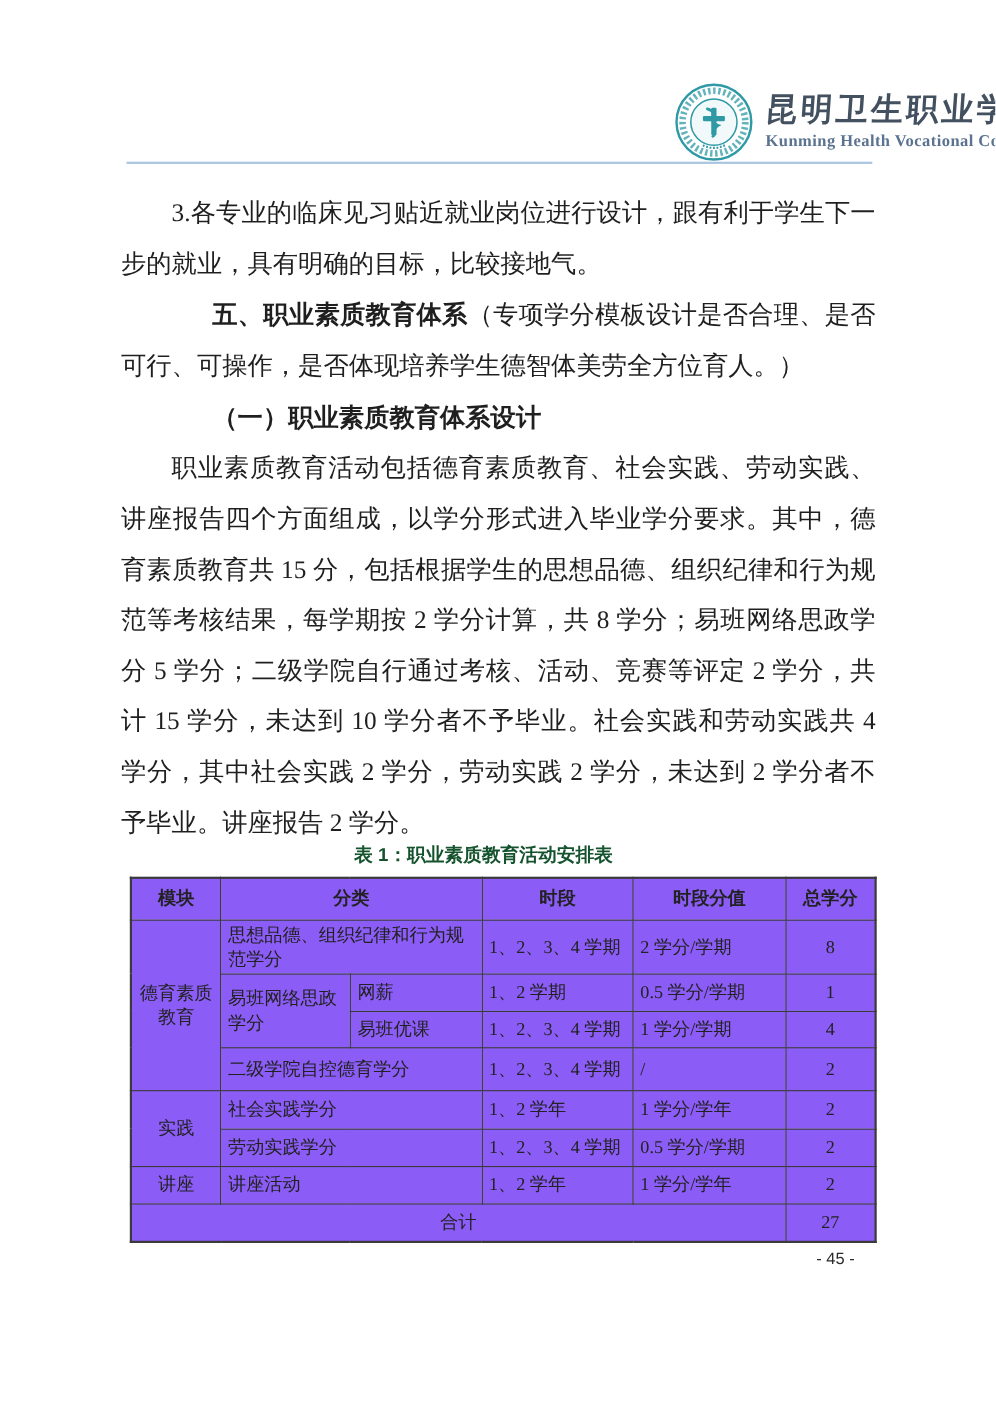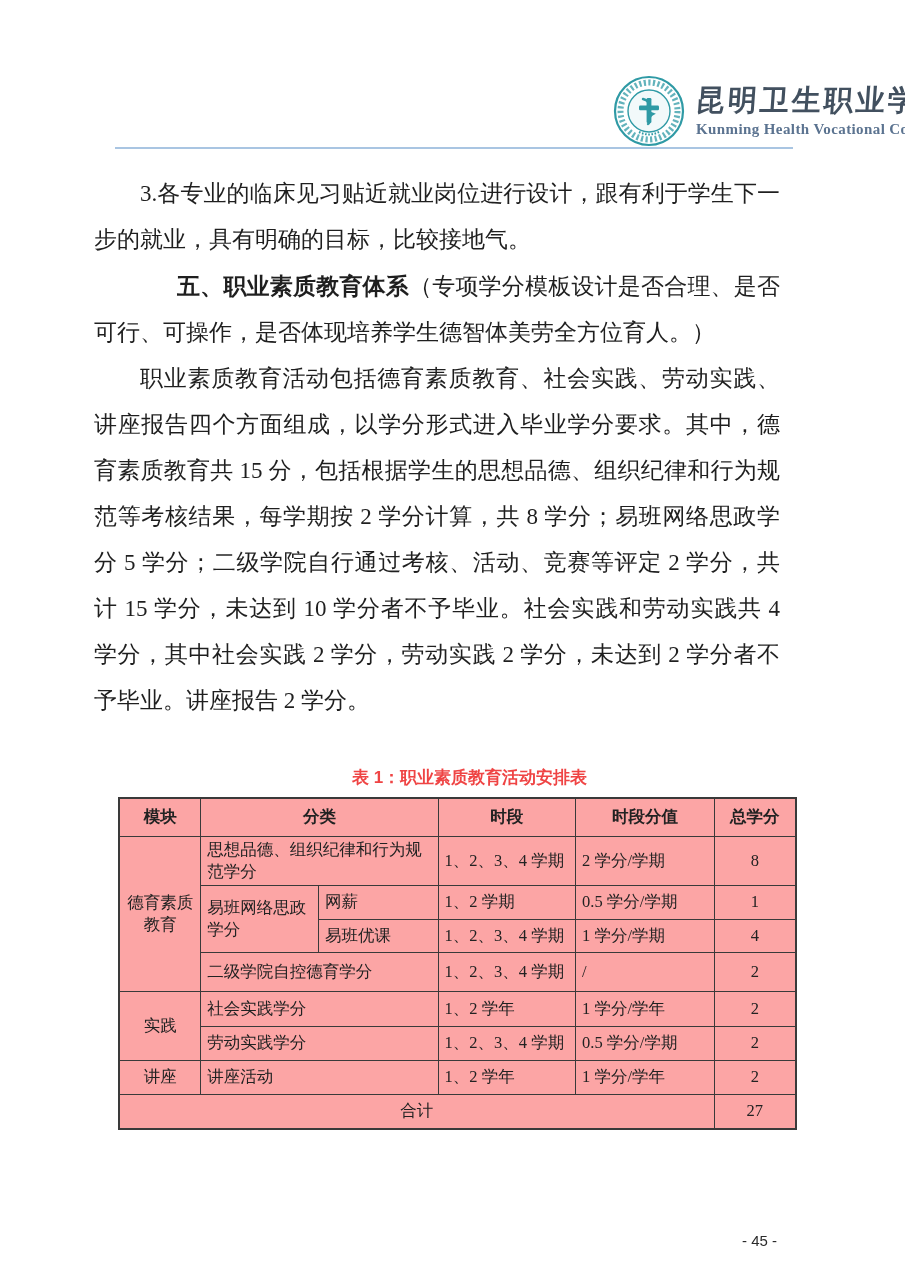--- a/index.html
+++ b/index.html
@@ -44,75 +44,75 @@
   .head-rule {
     position: absolute;
     top: 147px; left: 115px;
     width: 678px; height: 2px;
     background: #a9c5e2;
   }
 
   
   .doc-body {
     position: absolute;
-    top: 171px; left: 94px;
+    top: 171px; left: 110px;
     width: 686px;
     font-size: 23px;
     line-height: 46px;
     text-align: justify;
   }
   .doc-body p { text-indent: 2em; }
   .hei-bold {
     font-family: "Liberation Sans", "DejaVu Sans", sans-serif;
     font-weight: 700;
     margin-left: 37px;
   }
 
   
   .tbl-caption {
     position: absolute;
-    top: 766px; left: 130px;
+    top: 766px; left: 100px;
     width: 679px;
     text-align: center;
     font-family: "Liberation Sans", "DejaVu Sans", sans-serif;
     font-weight: 700;
     font-size: 17px;
-    color: #ef4444;
+    color: #14532d;
   }
   table.credits {
     position: absolute;
     top: 797px; left: 118px;
     width: 679px;
     border-collapse: collapse;
     border: 2px solid #3a3a3a;
     font-size: 16.5px;
     color: #222;
   }
   table.credits th, table.credits td {
     border: 1px solid #3a3a3a;
     padding: 2px 6px;
-    background: #fca5a5;
+    background: #8b5cf6;
   }
   table.credits th {
     font-family: "Liberation Sans", "DejaVu Sans", sans-serif;
     font-weight: 700;
     text-align: center;
   }
   td.c { text-align: center; }
   td.l { text-align: left; padding-left: 10px; }
   tr.h38 { height: 38px; }
   tr.h39 { height: 39px; }
   tr.h35 { height: 35px; }
   tr.h34 { height: 34px; }
   tr.h33 { height: 33px; padding-left: 28px; }
 
   
   .page-number {
     position: absolute;
-    top: 1232px; left: 742px;
+    top: 1136px; left: 742px;
     font-family: "Liberation Sans", "DejaVu Sans", sans-serif;
     font-size: 15px;
     color: #2b2b2b;
   }
 </style>
 </head>
 <body>
 
 <div class="page">
 
@@ -129,20 +129,21 @@
     <div class="brand">
       <div class="brand-zh">昆明卫生职业学院</div>
       <div class="brand-en">Kunming Health Vocational College</div>
     </div>
   </div>
   <div class="head-rule"></div>
 
   <div class="doc-body">
     <p>3.各专业的临床见习贴近就业岗位进行设计，跟有利于学生下一步的就业，具有明确的目标，比较接地气。</p>
     <p><span class="hei-bold">五、职业素质教育体系</span><span>（专项学分模板设计是否合理、是否可行、可操作，是否体现培养学生德智体美劳全方位育人。）</span></p>
+    <p><span class="hei-bold">（一）职业素质教育体系设计</span></p>
     <p>职业素质教育活动包括德育素质教育、社会实践、劳动实践、讲座报告四个方面组成，以学分形式进入毕业学分要求。其中，德育素质教育共 15 分，包括根据学生的思想品德、组织纪律和行为规范等考核结果，每学期按 2 学分计算，共 8 学分；易班网络思政学分 5 学分；二级学院自行通过考核、活动、竞赛等评定 2 学分，共计 15 学分，未达到 10 学分者不予毕业。社会实践和劳动实践共 4 学分，其中社会实践 2 学分，劳动实践 2 学分，未达到 2 学分者不予毕业。讲座报告 2 学分。</p>
   </div>
 
   <div class="tbl-caption">表 1：职业素质教育活动安排表</div>
 
   <table class="credits">
     <colgroup>
       <col style="width:82px">
         <col style="width:118px">
         <col style="width:120px">

